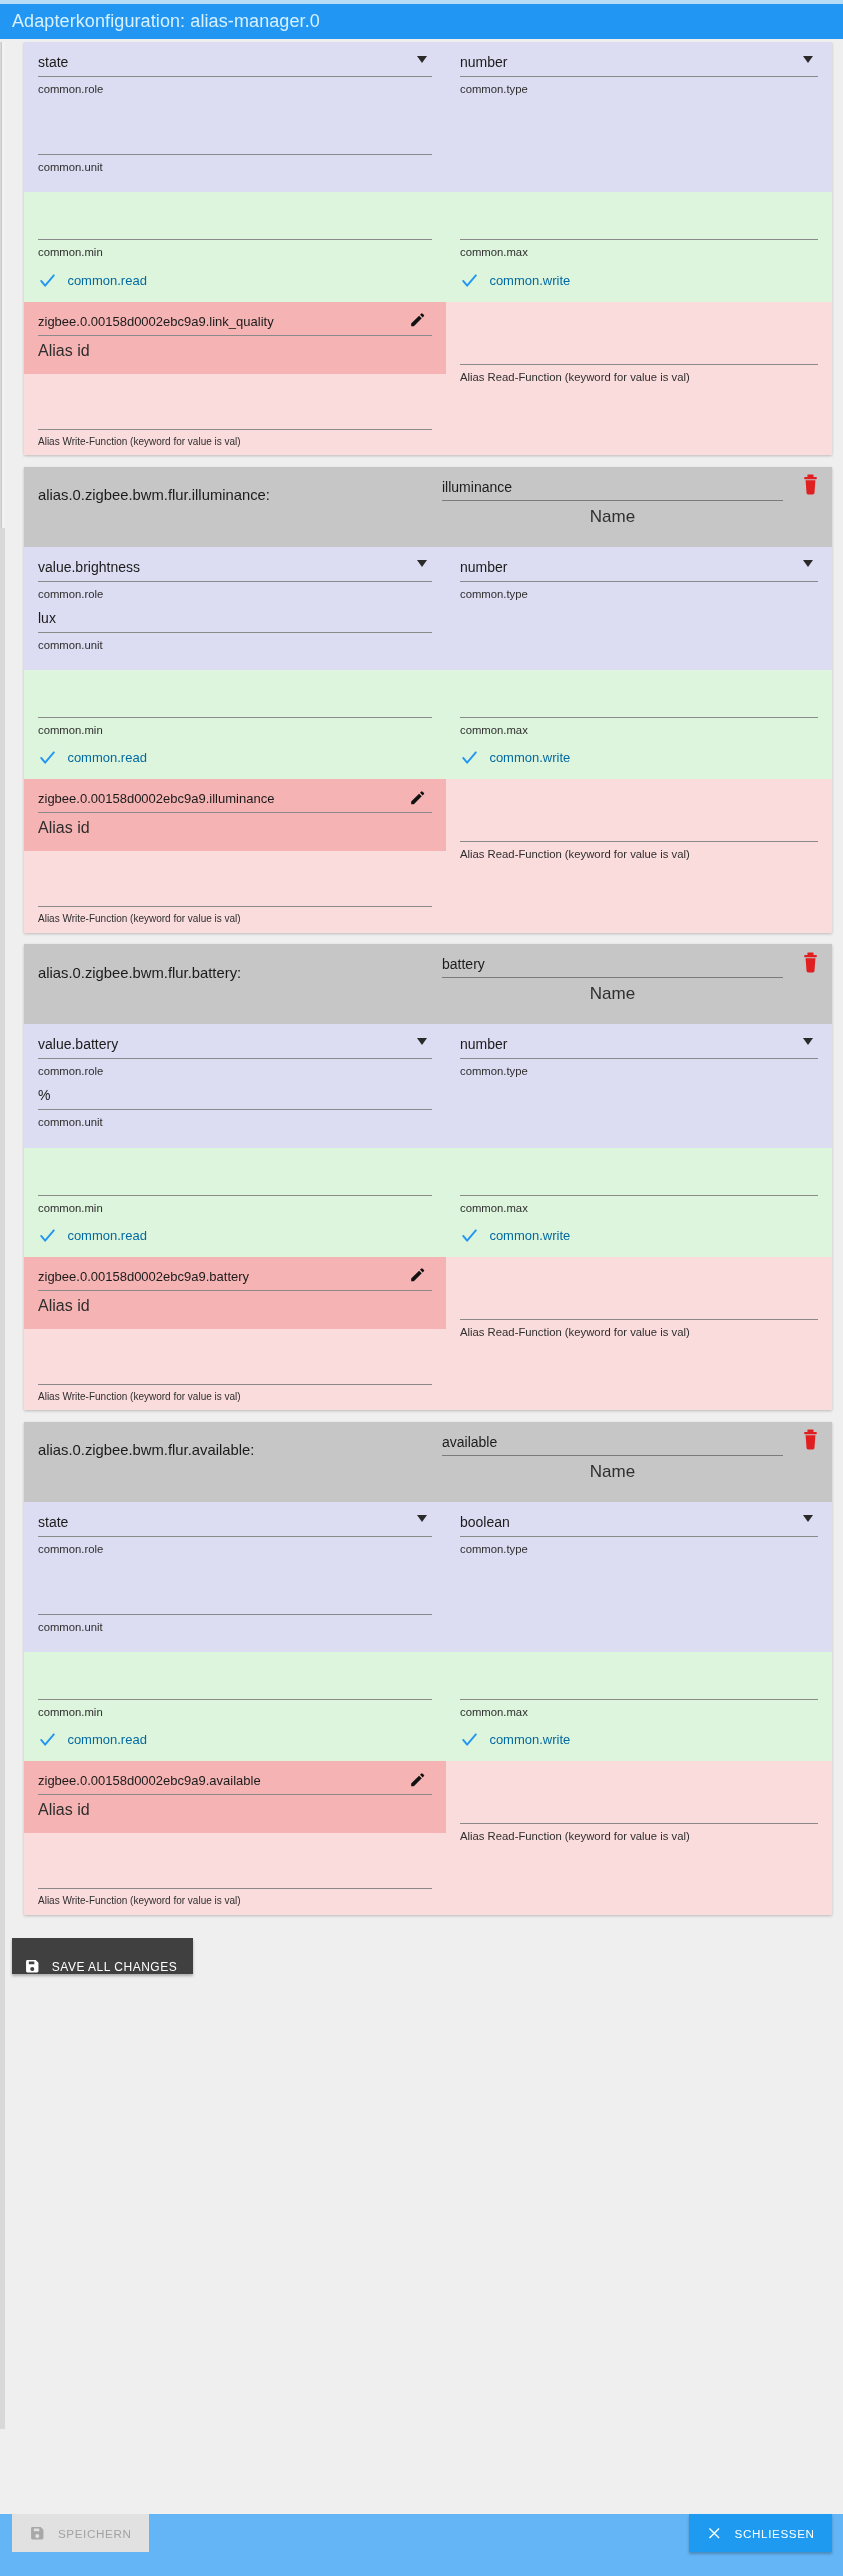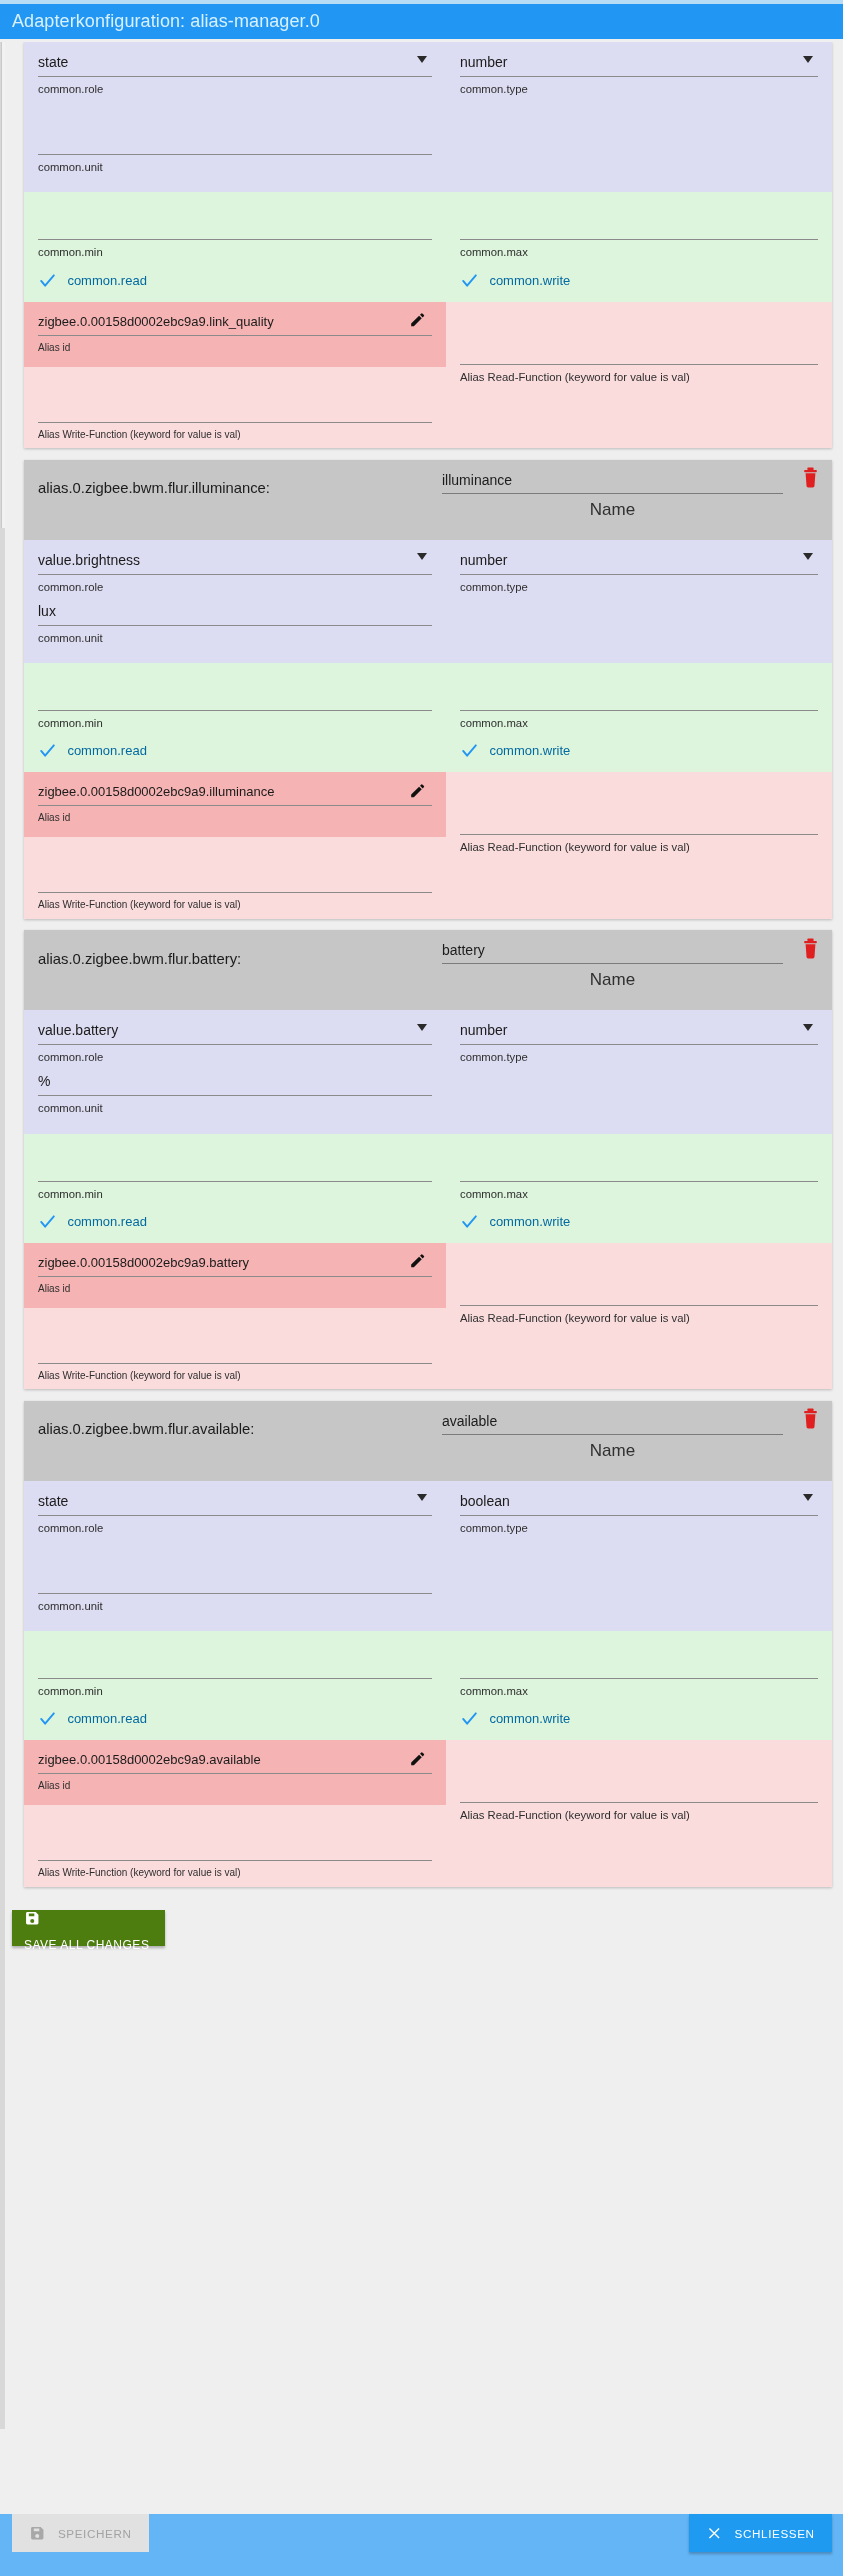--- a/index.html
+++ b/index.html
@@ -191,21 +191,21 @@
   }
   .aliasbox .value {
     font-size: 13px;
     color: #1b1b1b;
     padding-bottom: 6px;
     white-space: nowrap;
     position: relative;
   }
   .aliasbox .underline { border-bottom: 0.9px solid #8a8a8a; }
   .aliasbox .helper {
-    font-size: 10px;
+    font-size: 16px;
     color: #2e2e2e;
     padding-top: 6px;
     padding-bottom: 5.2px;
   }
   .pencil {
     position: absolute;
     right: 5.2px; top: -2.6px;
     width: 17.4px; height: 17.4px;
     cursor: pointer;
   }
@@ -223,33 +223,32 @@
 
   
   .card.partial .band-violet { padding-top: 0; }
 
   
   .saveall-wrap {
     padding: 12px 0 0 12px;
   }
   .saveall {
     display: inline-flex;
-    align-items: flex-start;
+    align-items: flex-end;
     gap: 11.3px;
-    background: #4d7c0f;
+    background: #404040;
     color: #ffffff;
     border: none;
     height: 36px;
     padding: 0 15.6px 0 12px;
     font-size: 12px;
     letter-spacing: 0.5px;
     box-shadow: 0 1.7px 2.6px rgba(0,0,0,.28);
     cursor: pointer;
     font-family: "Liberation Sans", sans-serif;
-    flex-direction: column;
   }
 
   
   .bottombar {
     position: absolute;
     left: 0; bottom: 0;
     width: 844px;
     height: 62px;
     background: #64b5f6;
     display: flex;

